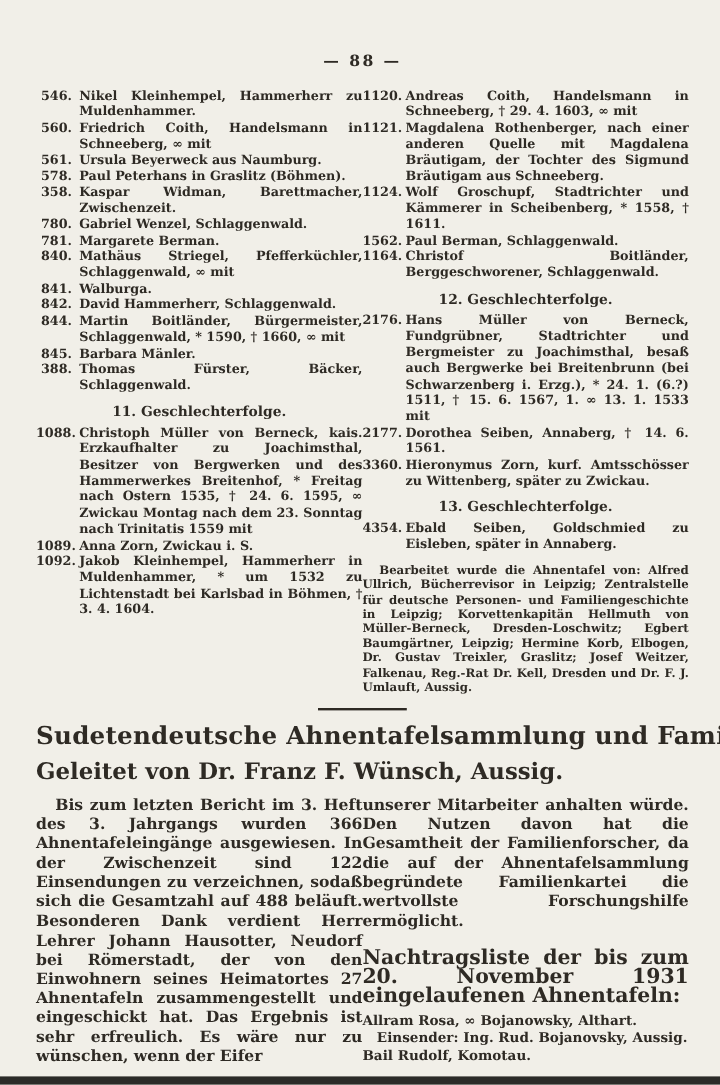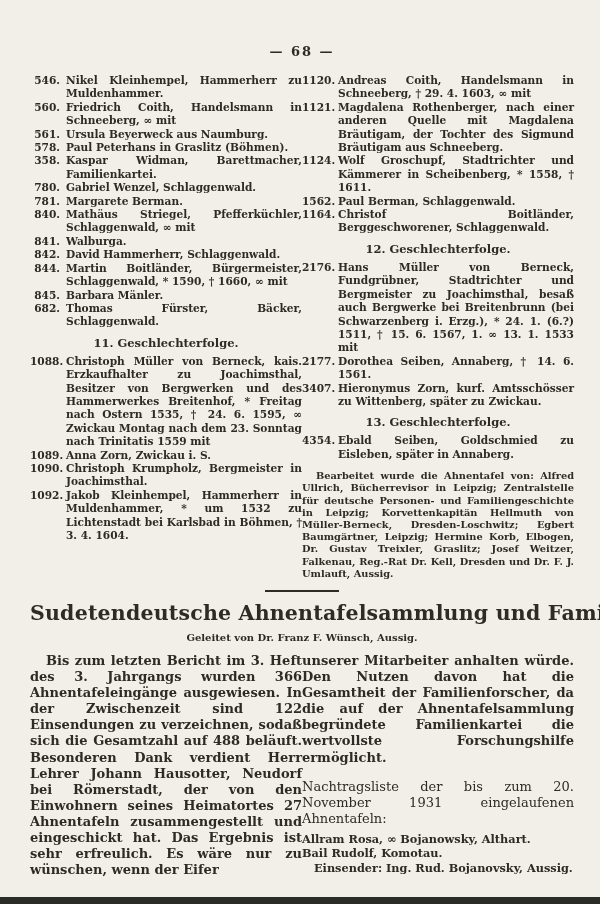--- a/index.html
+++ b/index.html
@@ -25,72 +25,71 @@
   .sect{text-align:center;font-weight:bold;font-size:11.5px;margin:7px 0 5px;}
   .credits{
     font-size:9.8px;line-height:12.2px;font-weight:bold;
     text-align:justify;margin:9px 0 0;text-indent:14px;
   }
   .divider{width:74px;border-top:2px solid #2e2a24;margin:10px auto 9px;}
   .title{
     text-align:center;font-weight:bold;font-size:20.5px;
     margin:2px 0 7px;letter-spacing:0.2px;white-space:nowrap;
   }
-  .subtitle{text-align:center;font-weight:bold;font-size:10px;margin:0 0 10px;}
+  .subtitle{text-align:left;font-weight:bold;font-size:19px;margin:0 0 10px;}
   .body-p{font-size:13px;line-height:16.1px;font-weight:bold;text-align:justify;margin:0;}
   .first-indent{text-indent:16px;}
-  .notice{font-size:13px;line-height:16.2px;font-weight:normal;margin:13px 0 5px;text-align:justify;}
+  .notice{font-size:17px;line-height:16.2px;font-weight:bold;margin:13px 0 5px;text-align:justify;}
   .list-item{font-size:11.3px;line-height:14.2px;font-weight:bold;margin:0;}
   .list-item.sub{padding-left:12px;}
   .scan-bottom{position:absolute;left:0;right:0;bottom:0;height:7px;background:#2b2b28;}
 </style>
 </head>
 <body>
 
 <div class="page">
 
-  <p class="pgnum">— 68 —</p>
+  <p class="pgnum">— 88 —</p>
 
   <div class="cols">
 
     <div class="col">
       <p class="entry"><span class="num">546.</span><span>Nikel Kleinhempel, Hammerherr zu Muldenhammer.</span></p>
       <p class="entry"><span class="num">560.</span><span>Friedrich Coith, Handelsmann in Schneeberg, ∞ mit</span></p>
       <p class="entry"><span class="num">561.</span><span>Ursula Beyerweck aus Naumburg.</span></p>
       <p class="entry"><span class="num">578.</span><span>Paul Peterhans in Graslitz (Böhmen).</span></p>
-      <p class="entry"><span class="num">358.</span><span>Kaspar Widman, Barettmacher, Familienkartei.</span></p>
+      <p class="entry"><span class="num">358.</span><span>Kaspar Widman, Barettmacher, Zwischenzeit.</span></p>
       <p class="entry"><span class="num">780.</span><span>Gabriel Wenzel, Schlaggenwald.</span></p>
       <p class="entry"><span class="num">781.</span><span>Margarete Berman.</span></p>
       <p class="entry"><span class="num">840.</span><span>Mathäus Striegel, Pfefferküchler, Schlaggenwald, ∞ mit</span></p>
       <p class="entry"><span class="num">841.</span><span>Walburga.</span></p>
       <p class="entry"><span class="num">842.</span><span>David Hammerherr, Schlaggenwald.</span></p>
       <p class="entry"><span class="num">844.</span><span>Martin Boitländer, Bürgermeister, Schlaggenwald, * 1590, † 1660, ∞ mit</span></p>
       <p class="entry"><span class="num">845.</span><span>Barbara Mänler.</span></p>
-      <p class="entry"><span class="num">682.</span><span>Thomas Fürster, Bäcker, Schlaggenwald.</span></p>
+      <p class="entry"><span class="num">388.</span><span>Thomas Fürster, Bäcker, Schlaggenwald.</span></p>
 
       <p class="sect">11. Geschlechterfolge.</p>
 
       <p class="entry"><span class="num">1088.</span><span>Christoph Müller von Berneck, kais. Erzkaufhalter zu Joachimsthal, Besitzer von Bergwerken und des Hammerwerkes Breitenhof, * Freitag nach Ostern 1535, † 24. 6. 1595, ∞ Zwickau Montag nach dem 23. Sonntag nach Trinitatis 1559 mit</span></p>
       <p class="entry"><span class="num">1089.</span><span>Anna Zorn, Zwickau i. S.</span></p>
-      <p class="entry"><span class="num">1090.</span><span>Christoph Krumpholz, Bergmeister in Joachimsthal.</span></p>
       <p class="entry"><span class="num">1092.</span><span>Jakob Kleinhempel, Hammerherr in Muldenhammer, * um 1532 zu Lichtenstadt bei Karlsbad in Böhmen, † 3. 4. 1604.</span></p>
     </div>
 
     <div class="col">
       <p class="entry"><span class="num">1120.</span><span>Andreas Coith, Handelsmann in Schneeberg, † 29. 4. 1603, ∞ mit</span></p>
       <p class="entry"><span class="num">1121.</span><span>Magdalena Rothenberger, nach einer anderen Quelle mit Magdalena Bräutigam, der Tochter des Sigmund Bräutigam aus Schneeberg.</span></p>
       <p class="entry"><span class="num">1124.</span><span>Wolf Groschupf, Stadtrichter und Kämmerer in Scheibenberg, * 1558, † 1611.</span></p>
       <p class="entry"><span class="num">1562.</span><span>Paul Berman, Schlaggenwald.</span></p>
       <p class="entry"><span class="num">1164.</span><span>Christof Boitländer, Berggeschworener, Schlaggenwald.</span></p>
 
       <p class="sect">12. Geschlechterfolge.</p>
 
       <p class="entry"><span class="num">2176.</span><span>Hans Müller von Berneck, Fundgrübner, Stadtrichter und Bergmeister zu Joachimsthal, besaß auch Bergwerke bei Breitenbrunn (bei Schwarzenberg i. Erzg.), * 24. 1. (6.?) 1511, † 15. 6. 1567, 1. ∞ 13. 1. 1533 mit</span></p>
       <p class="entry"><span class="num">2177.</span><span>Dorothea Seiben, Annaberg, † 14. 6. 1561.</span></p>
-      <p class="entry"><span class="num">3407.</span><span>Hieronymus Zorn, kurf. Amtsschösser zu Wittenberg, später zu Zwickau.</span></p>
+      <p class="entry"><span class="num">3360.</span><span>Hieronymus Zorn, kurf. Amtsschösser zu Wittenberg, später zu Zwickau.</span></p>
 
       <p class="sect">13. Geschlechterfolge.</p>
 
       <p class="entry"><span class="num">4354.</span><span>Ebald Seiben, Goldschmied zu Eisleben, später in Annaberg.</span></p>
 
       <p class="credits">Bearbeitet wurde die Ahnentafel von: Alfred Ullrich, Bücherrevisor in Leipzig; Zentralstelle für deutsche Personen- und Familiengeschichte in Leipzig; Korvettenkapitän Hellmuth von Müller-Berneck, Dresden-Loschwitz; Egbert Baumgärtner, Leipzig; Hermine Korb, Elbogen, Dr. Gustav Treixler, Graslitz; Josef Weitzer, Falkenau, Reg.-Rat Dr. Kell, Dresden und Dr. F. J. Umlauft, Aussig.</p>
     </div>
   </div>
 
   <div class="divider"></div>
@@ -99,20 +98,20 @@
   <p class="subtitle">Geleitet von Dr. Franz F. Wünsch, Aussig.</p>
 
   <div class="cols">
     <div class="col">
       <p class="body-p first-indent">Bis zum letzten Bericht im 3. Heft des 3. Jahrgangs wurden 366 Ahnentafeleingänge ausgewiesen. In der Zwischenzeit sind 122 Einsendungen zu verzeichnen, sodaß sich die Gesamtzahl auf 488 beläuft. Besonderen Dank verdient Herr Lehrer Johann Hausotter, Neudorf bei Römerstadt, der von den Einwohnern seines Heimatortes 27 Ahnentafeln zusammengestellt und eingeschickt hat. Das Ergebnis ist sehr erfreulich. Es wäre nur zu wünschen, wenn der Eifer</p>
     </div>
     <div class="col">
       <p class="body-p">unserer Mitarbeiter anhalten würde. Den Nutzen davon hat die Gesamtheit der Familienforscher, da die auf der Ahnentafelsammlung begründete Familienkartei die wertvollste Forschungshilfe ermöglicht.</p>
       <p class="notice">Nachtragsliste der bis zum 20. November 1931 eingelaufenen Ahnentafeln:</p>
       <p class="list-item">Allram Rosa, ∞ Bojanowsky, Althart.</p>
+      <p class="list-item sub">Einsender: Ing. Rud. Bojanovsky, Aussig.</p>
       <p class="list-item">Bail Rudolf, Komotau.</p>
-      <p class="list-item sub">Einsender: Ing. Rud. Bojanovsky, Aussig.</p>
     </div>
   </div>
 
 </div>
 
 <div class="scan-bottom"></div>
 
 </body></html>

